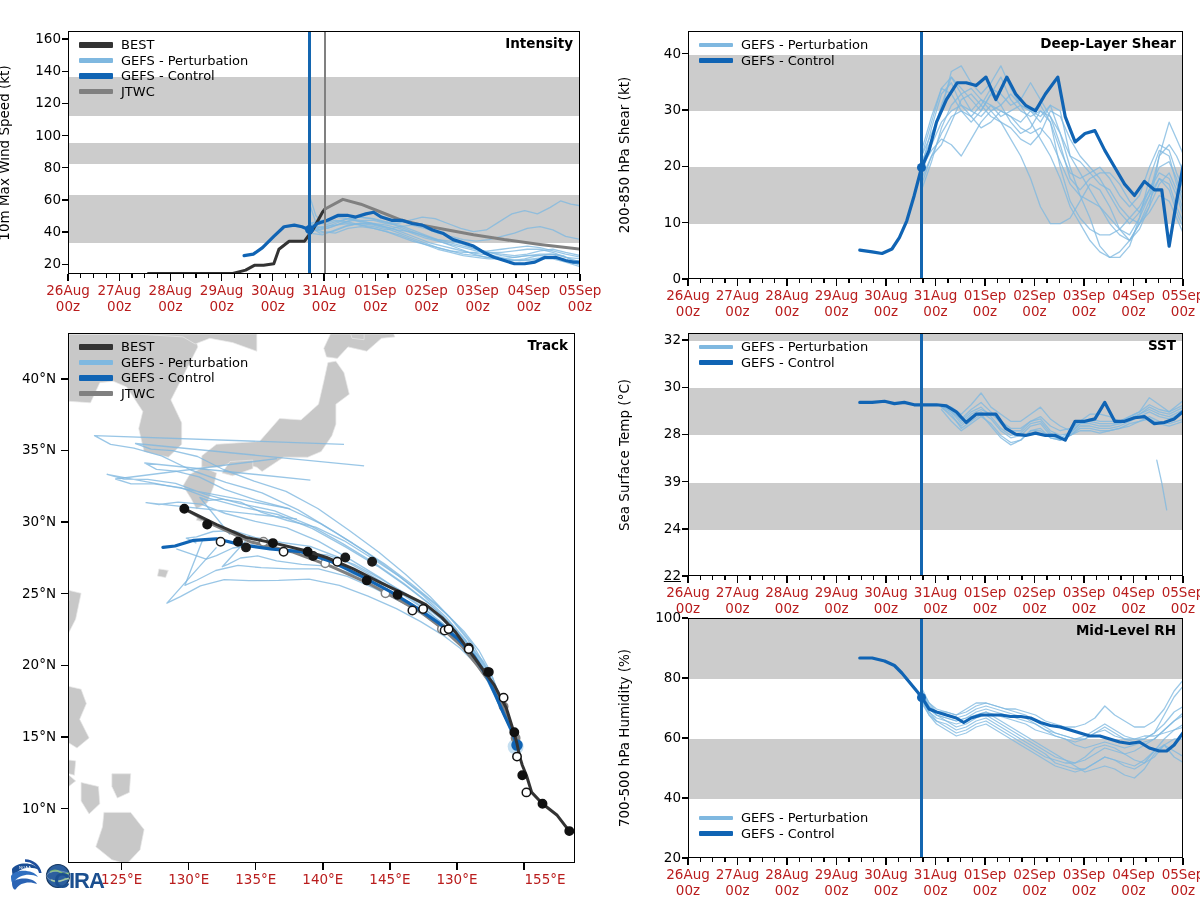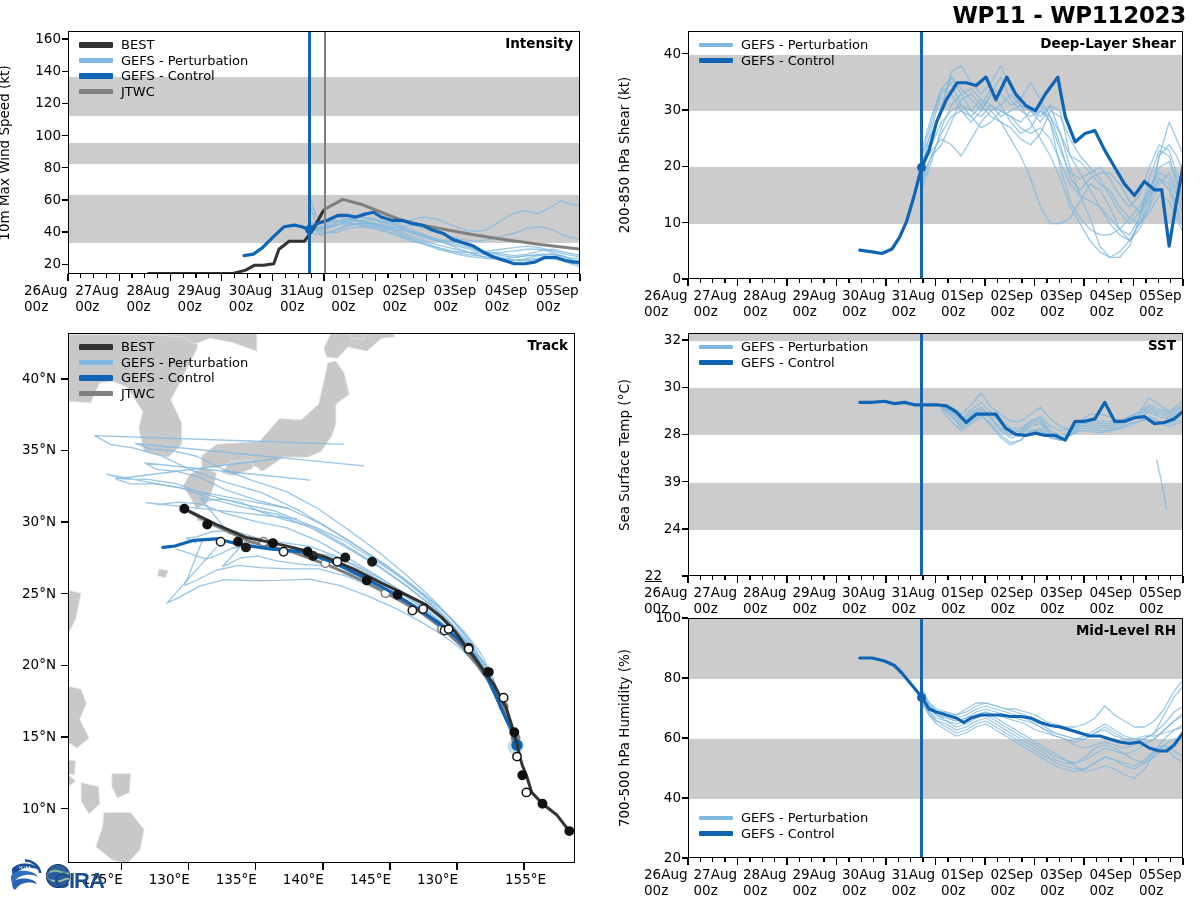--- a/index.html
+++ b/index.html
@@ -51,42 +51,41 @@
     transform:rotate(-90deg);
     font-size:13.5px; color:#000;
     white-space:nowrap;
   }
   .ytick {
     position:absolute; text-align:right;
     font-size:13.5px; color:#000; white-space:nowrap;
   }
   .ytickmark { position:absolute; height:1.4px; background:#000; }
   .xtick {
-    position:absolute; 
-    font-size:13.5px; color:#000000; white-space:nowrap;
+    position:absolute; text-align:center;
+    font-size:13.5px; color:#b91c1c; white-space:nowrap;
     line-height:1.16;
   }
   .xtickmark { position:absolute; width:1.4px; background:#000; }
   .xtickmark.minor { height:4px; }
   .xtickmark.major { height:7px; }
 
   
   .legend { position:absolute; z-index:45; }
   .legrow { display:flex; align-items:center; height:15.5px; }
   .swatch { width:34px; height:4.5px; border-radius:1px; margin-right:8px; flex:0 0 auto; }
   .swatch.thick { height:5.5px; }
   .legtxt { font-size:13px; color:#000; white-space:nowrap; }
   .logo { position:absolute; left:6px; top:856px; height:40px; width:128px; }
 </style>
 </head>
 <body>
 
 <div class="root">
 
-  <div class="stormtitle">WP11 - WP112023</div>
 
   <div id="panels">
       <div class="panel" style="left: 0px; top: 0px; width: 1200px; height: 900px; pointer-events: none;">
         <div class="plotbox" style="left: 68px; top: 31px; width: 512px; height: 243px; pointer-events: auto;">
           <div class="band" style="top: 162.536px; height: 48.2781px;"></div>
           <div class="band" style="top: 111.04px; height: 20.9205px;"></div>
           <div class="band" style="top: 45.0596px; height: 38.6225px;"></div>
           <svg class="series" width="512" height="243">
             <path d="M240.64 164.15 L246.78 183.46 L256.00 193.11 L266.24 189.89 L279.04 186.68 L291.84 188.28 L304.64 188.28 L317.44 191.50 L330.24 193.11 L343.04 197.94 L355.84 202.77 L368.64 207.60 L381.44 210.81 L394.24 214.03 L407.04 217.25 L419.84 220.47 L432.64 223.69 L445.44 225.30 L458.24 223.69 L471.04 222.08 L483.84 222.08 L496.64 225.30 L512.00 226.91" fill="none" stroke="#7FB8E0" stroke-width="1.3" stroke-linejoin="round" stroke-linecap="round" opacity="0.78"></path>
             <path d="M240.64 172.19 L248.32 194.72 L258.56 196.33 L271.36 191.50 L284.16 188.28 L296.96 189.89 L309.76 193.11 L322.56 196.33 L335.36 201.16 L348.16 205.99 L360.96 210.81 L373.76 214.03 L386.56 217.25 L399.36 220.47 L412.16 222.08 L424.96 223.69 L437.76 226.91 L450.56 228.52 L463.36 226.91 L476.16 225.30 L488.96 226.91 L501.76 230.13 L512.00 233.34" fill="none" stroke="#7FB8E0" stroke-width="1.3" stroke-linejoin="round" stroke-linecap="round" opacity="0.78"></path>
@@ -312,21 +311,21 @@
             <div class="legrow">
               <span class="swatch" style="background: rgb(127, 184, 224);"></span>
               <span class="legtxt">GEFS - Perturbation</span>
             </div>
             <div class="legrow">
               <span class="swatch thick" style="background: rgb(16, 100, 180);"></span>
               <span class="legtxt">GEFS - Control</span>
             </div>
           </div>
         </div>
-        <div class="ytick" style="left: 621px; top: 567px; width: 41px; text-decoration: underline;">22</div>
+        <div class="ytick" style="left: 640px; top: 567px; width: 41px; text-decoration: underline;">22</div>
         <div class="ytickmark" style="left: 682px; top: 575.3px; width: 6px;"></div>
         <div class="ytick" style="left: 640px; top: 519.816px; width: 41px;">24</div>
         <div class="ytickmark" style="left: 682px; top: 528.116px; width: 6px;"></div>
         <div class="ytick" style="left: 640px; top: 472.631px; width: 41px;">39</div>
         <div class="ytickmark" style="left: 682px; top: 480.931px; width: 6px;"></div>
         <div class="ytick" style="left: 640px; top: 425.447px; width: 41px;">28</div>
         <div class="ytickmark" style="left: 682px; top: 433.747px; width: 6px;"></div>
         <div class="ytick" style="left: 640px; top: 378.262px; width: 41px;">30</div>
         <div class="ytickmark" style="left: 682px; top: 386.562px; width: 6px;"></div>
         <div class="ytick" style="left: 640px; top: 331.078px; width: 41px;">32</div>

